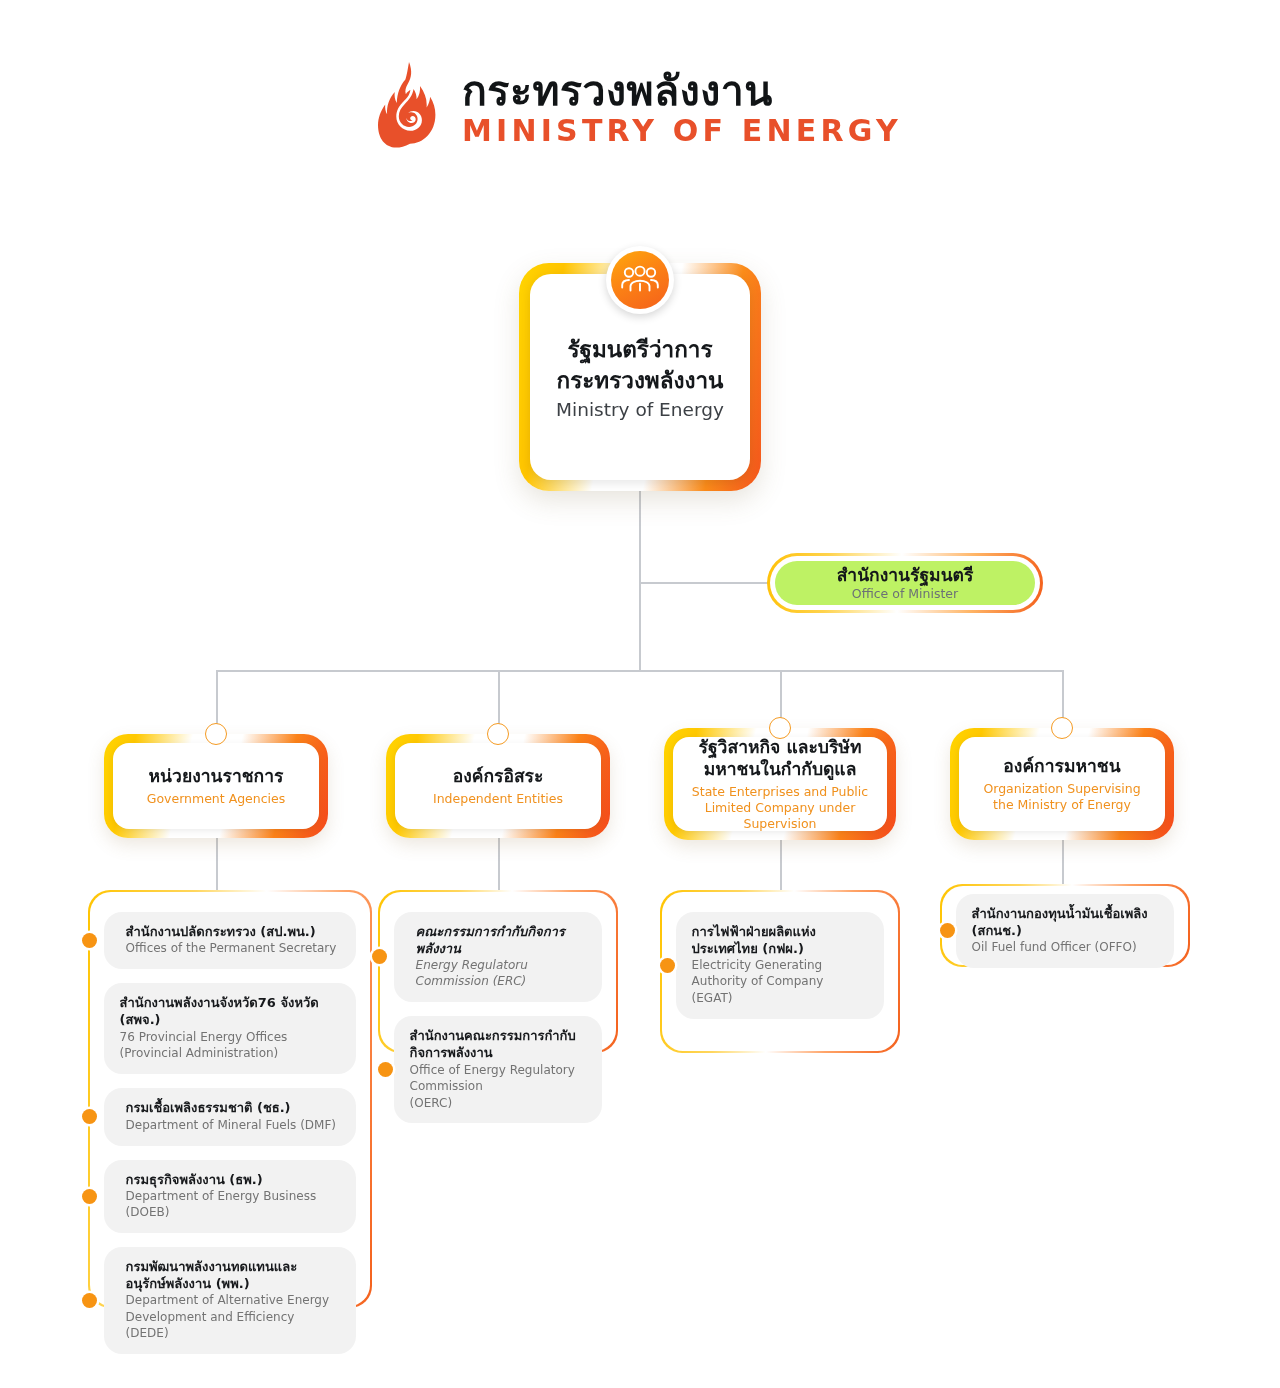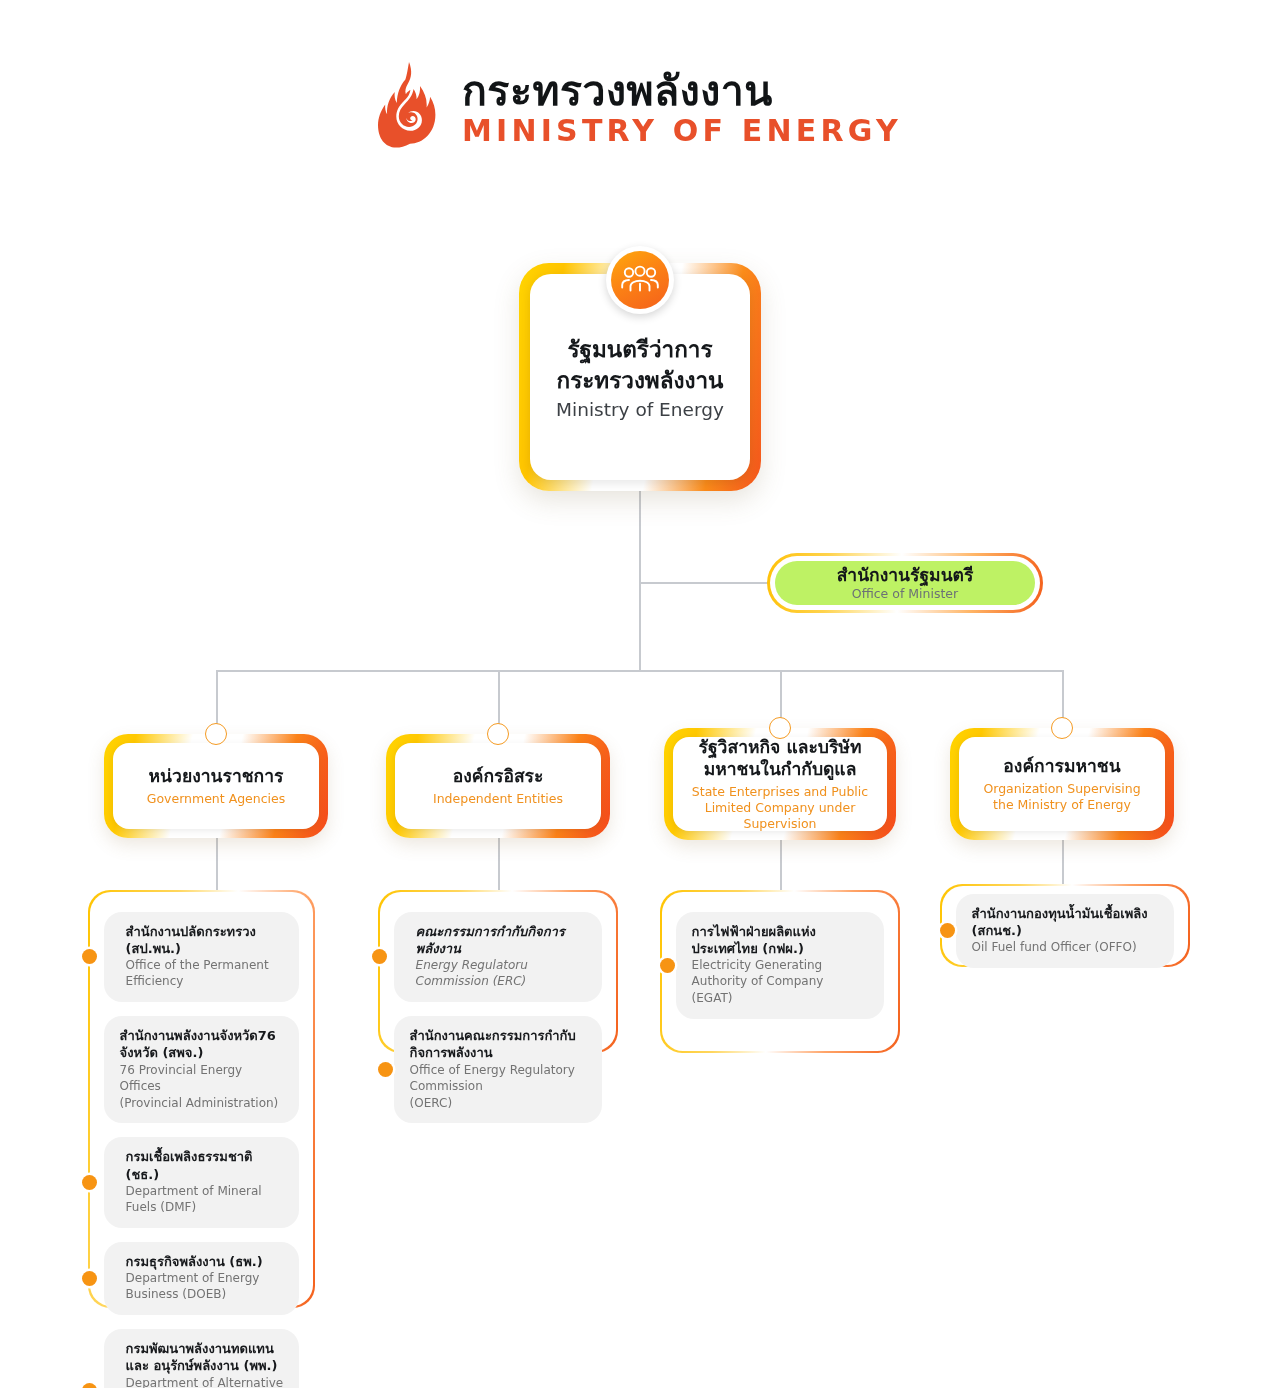--- a/index.html
+++ b/index.html
@@ -210,27 +210,27 @@
   </div>
 
   <div class="cat" style="left:950px; width:224px; top:728px; height:112px;">
     <div class="cat-knob"></div>
     <div class="cinner">
       <div class="cat-th">องค์การมหาชน</div>
       <div class="cat-en" style="max-width:180px;">Organization Supervising the Ministry of Energy</div>
     </div>
   </div>
 
-  <div class="group" style="left:88px; top:890px; width:227px; height:418px;">
+  <div class="group" style="left:88px; top:890px; width:284px; height:418px;">
     <div class="ginner">
 
       <div class="leaf" style="position:relative;">
         <div class="dot" style="top:50%; margin-top:-7.5px; left:-22px;"></div>
         <div class="leaf-th">สำนักงานปลัดกระทรวง (สป.พน.)</div>
-        <div class="leaf-en">Office of the Permanent Efficiency</div>
+        <div class="leaf-en">Offices of the Permanent Secretary</div>
       </div>
 
       <div class="leaf" style="position:relative; padding-left:16px;">
         <div class="leaf-th">สำนักงานพลังงานจังหวัด76 จังหวัด (สพจ.)</div>
         <div class="leaf-en">76 Provincial Energy Offices</div>
         <div class="leaf-en">(Provincial Administration)</div>
       </div>
 
       <div class="leaf" style="position:relative;">
         <div class="dot" style="top:50%; margin-top:-7.5px; left:-22px;"></div>

